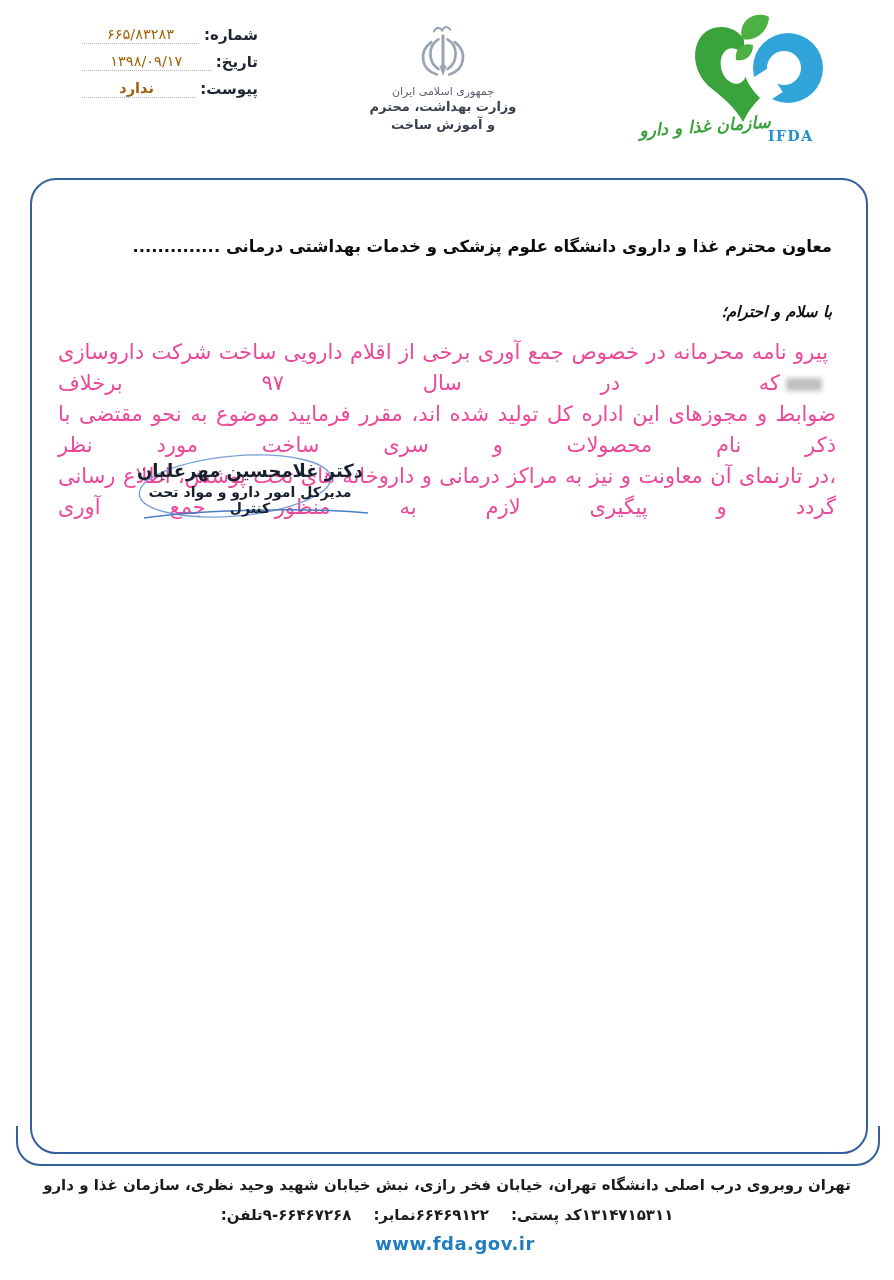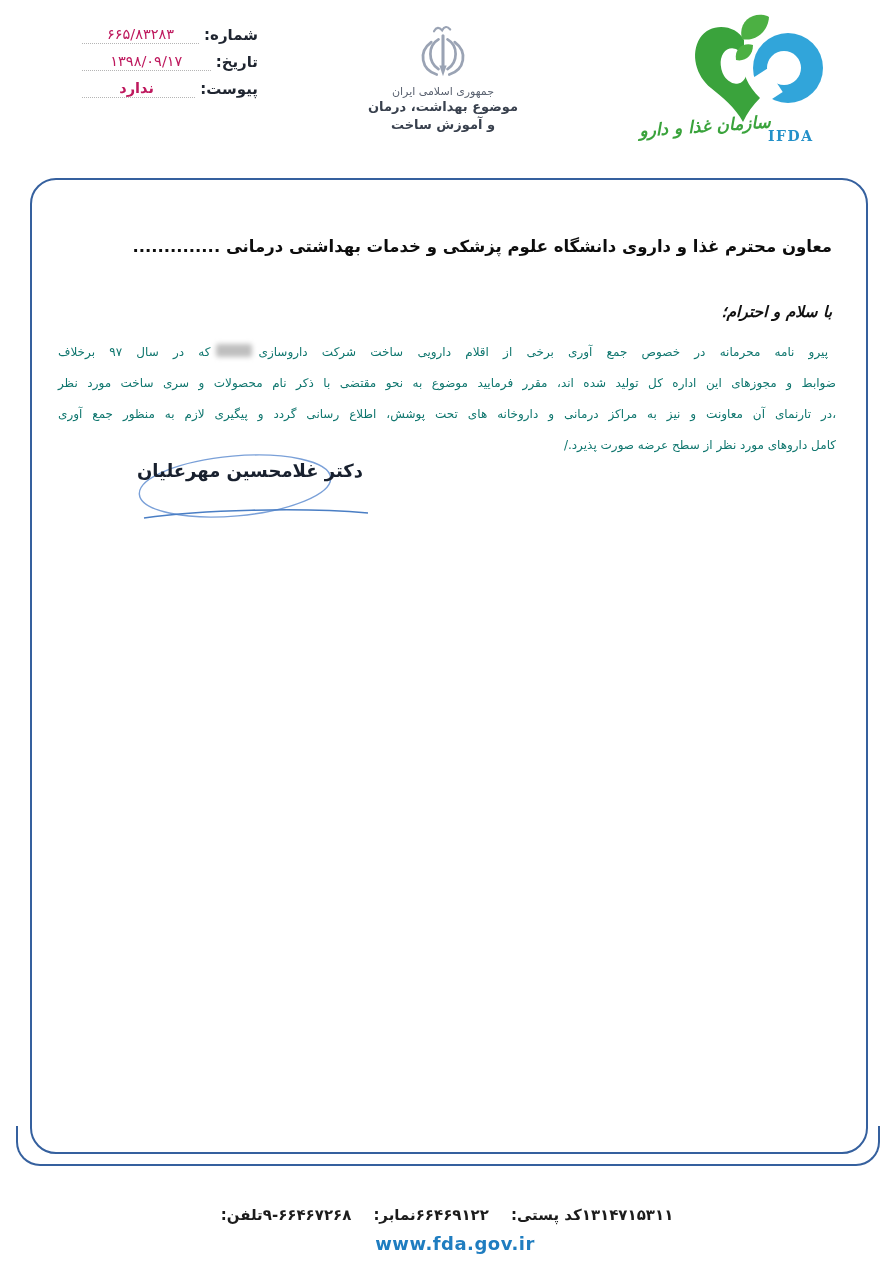--- a/index.html
+++ b/index.html
@@ -5,21 +5,21 @@
   html,body{margin:0;padding:0;background:#e8e8e8;}
   .page{
     position:relative;width:894px;height:1280px;margin:0 auto;
     background:#ffffff;overflow:hidden;
     font-family:"DejaVu Sans",sans-serif;color:#2e2e2e;
   }
   
   .meta{position:absolute;left:82px;top:26px;width:176px;}
   .meta-row{direction:rtl;display:flex;align-items:flex-end;gap:5px;margin-bottom:9px;}
   .meta-label{font-weight:bold;font-size:15px;color:#1f2530;white-space:nowrap;}
-  .meta-value{flex:1;text-align:center;font-size:14.5px;color:#be185d;
+  .meta-value{flex:1;text-align:center;font-size:14.5px;color:#a16207;
     border-bottom:1.5px dotted #b5b5b5;padding-bottom:1px;white-space:nowrap;}
   .meta-value.attachment{text-align:center;padding-right:4px;font-weight:bold;}
   
   .emblem{position:absolute;left:360px;top:22px;width:166px;text-align:center;}
   .emblem svg{display:block;margin:0 auto;}
   .emblem .country{font-size:11px;color:#5a6270;margin-top:3px;}
   .emblem .ministry{font-weight:bold;font-size:13px;color:#39414e;line-height:1.4;}
   
   .logo{position:absolute;left:618px;top:10px;width:264px;height:152px;}
   .logo svg{position:absolute;left:66px;top:0;}
@@ -32,21 +32,21 @@
     border:2px solid #35609e;border-radius:26px;}
   .bottom-accent{position:absolute;left:16px;top:1126px;width:860px;height:38px;
     border-left:2px solid #35609e;border-right:2px solid #35609e;border-bottom:2px solid #35609e;
     border-radius:0 0 24px 24px;}
   
   .recipient{position:absolute;right:62px;top:237px;direction:rtl;
     font-weight:bold;font-size:16.5px;color:#0d0d0d;white-space:nowrap;text-align:center;}
   .salutation{position:absolute;right:62px;top:303px;direction:rtl;
     font-weight:bold;font-style:italic;font-size:15.5px;color:#111;}
   .body-text{position:absolute;left:58px;top:337px;width:778px;direction:rtl;
-    font-size:12px;line-height:31px;color:#0f766e;}
+    font-size:21px;line-height:31px;color:#ec4899;}
   .body-line{text-align:justify;text-align-last:justify;}
   .body-line.first{padding-right:8px;}
   .body-line.last{text-align:right;text-align-last:right;}
   .redaction{display:inline-block;width:36px;height:13px;background:#bfbfbf;
     border-radius:2px;filter:blur(2.5px);vertical-align:-1px;margin:0 6px;}
   
   .signature{position:absolute;left:130px;top:452px;width:240px;height:80px;}
   .signature svg{position:absolute;inset:0;pointer-events:none;}
   .sig-text{position:relative;z-index:2;direction:rtl;text-align:center;color:#18202e;}
   .sig-name{font-weight:bold;font-size:18px;margin-top:8px;}
@@ -88,21 +88,21 @@
         <path d="M20,9 q4,-7 9,-1 q4,-7 9,-1" stroke-width="2.4"></path>
         <path d="M30,14 V49" stroke-width="3.4"></path>
         <path d="M25,18 C13,25 13,43 25,51" stroke-width="3"></path>
         <path d="M35,18 C47,25 47,43 35,51" stroke-width="3"></path>
         <path d="M17,21 C2,32 6,52 23,57" stroke-width="3"></path>
         <path d="M43,21 C58,32 54,52 37,57" stroke-width="3"></path>
       </g>
       <path d="M26,47 L30,59 L34,47 Z" fill="#9aa3b4"></path>
     </svg>
     <div class="country">جمهوری اسلامی ایران</div>
-    <div class="ministry">موضوع بهداشت، درمان</div>
+    <div class="ministry">وزارت بهداشت، محترم</div>
     <div class="ministry">و آموزش ساخت</div>
   </div>
 
   <div class="logo">
     <svg width="160" height="125" viewBox="0 0 160 125">
 
       <circle cx="104" cy="58" r="35" fill="#31a5da"></circle>
       <circle cx="100" cy="58" r="17" fill="#ffffff"></circle>
       <rect x="58" y="66" width="36" height="28" fill="#ffffff" transform="rotate(-33 76 80)"></rect>
 
@@ -122,33 +122,34 @@
   <div class="recipient">معاون محترم غذا و داروی دانشگاه علوم پزشکی و خدمات بهداشتی درمانی ..............</div>
 
   <div class="salutation">با سلام و احترام؛</div>
 
   <div class="body-text">
     <div class="body-line first">
       <span>پیرو نامه محرمانه در خصوص جمع آوری برخی از اقلام دارویی ساخت شرکت داروسازی</span><span class="redaction"></span><span>که در سال ۹۷ برخلاف</span>
     </div>
     <div class="body-line">ضوابط و مجوزهای این اداره کل تولید شده اند، مقرر فرمایید موضوع به نحو مقتضی با ذکر نام محصولات و سری ساخت مورد نظر</div>
     <div class="body-line">،در تارنمای آن معاونت و نیز به مراکز درمانی و داروخانه های تحت پوشش، اطلاع رسانی گردد و پیگیری لازم به منظور جمع آوری</div>
-    <div class="body-line last">کامل داروهای مورد نظر از سطح عرضه صورت پذیرد./</div>
   </div>
 
   <div class="signature">
     <svg viewBox="0 0 240 80" width="240" height="80">
       <ellipse cx="105" cy="34" rx="96" ry="30" transform="rotate(-5 105 34)" fill="none" stroke="#7aa0d8" stroke-width="1.4"></ellipse>
       <path d="M14,66 C70,58 170,55 238,61" fill="none" stroke="#4a7ec4" stroke-width="1.6"></path>
     </svg>
     <div class="sig-text">
       <div class="sig-name">دکتر غلامحسین مهرعلیان</div>
+      <div class="sig-title">مدیرکل امور دارو و مواد تحت کنترل</div>
     </div>
   </div>
 
+  <div class="footer-address">تهران روبروی درب اصلی دانشگاه تهران، خیابان فخر رازی، نبش خیابان شهید وحید نظری، سازمان غذا و دارو</div>
 
   <div class="footer-contacts">
     <span class="lbl">تلفن:</span>
     <span class="val">۹-۶۶۴۶۷۲۶۸</span>
     <span class="lbl">نمابر:</span>
     <span class="val">۶۶۴۶۹۱۲۲</span>
     <span class="lbl">کد پستی:</span>
     <span class="val">۱۳۱۴۷۱۵۳۱۱</span>
   </div>
 

